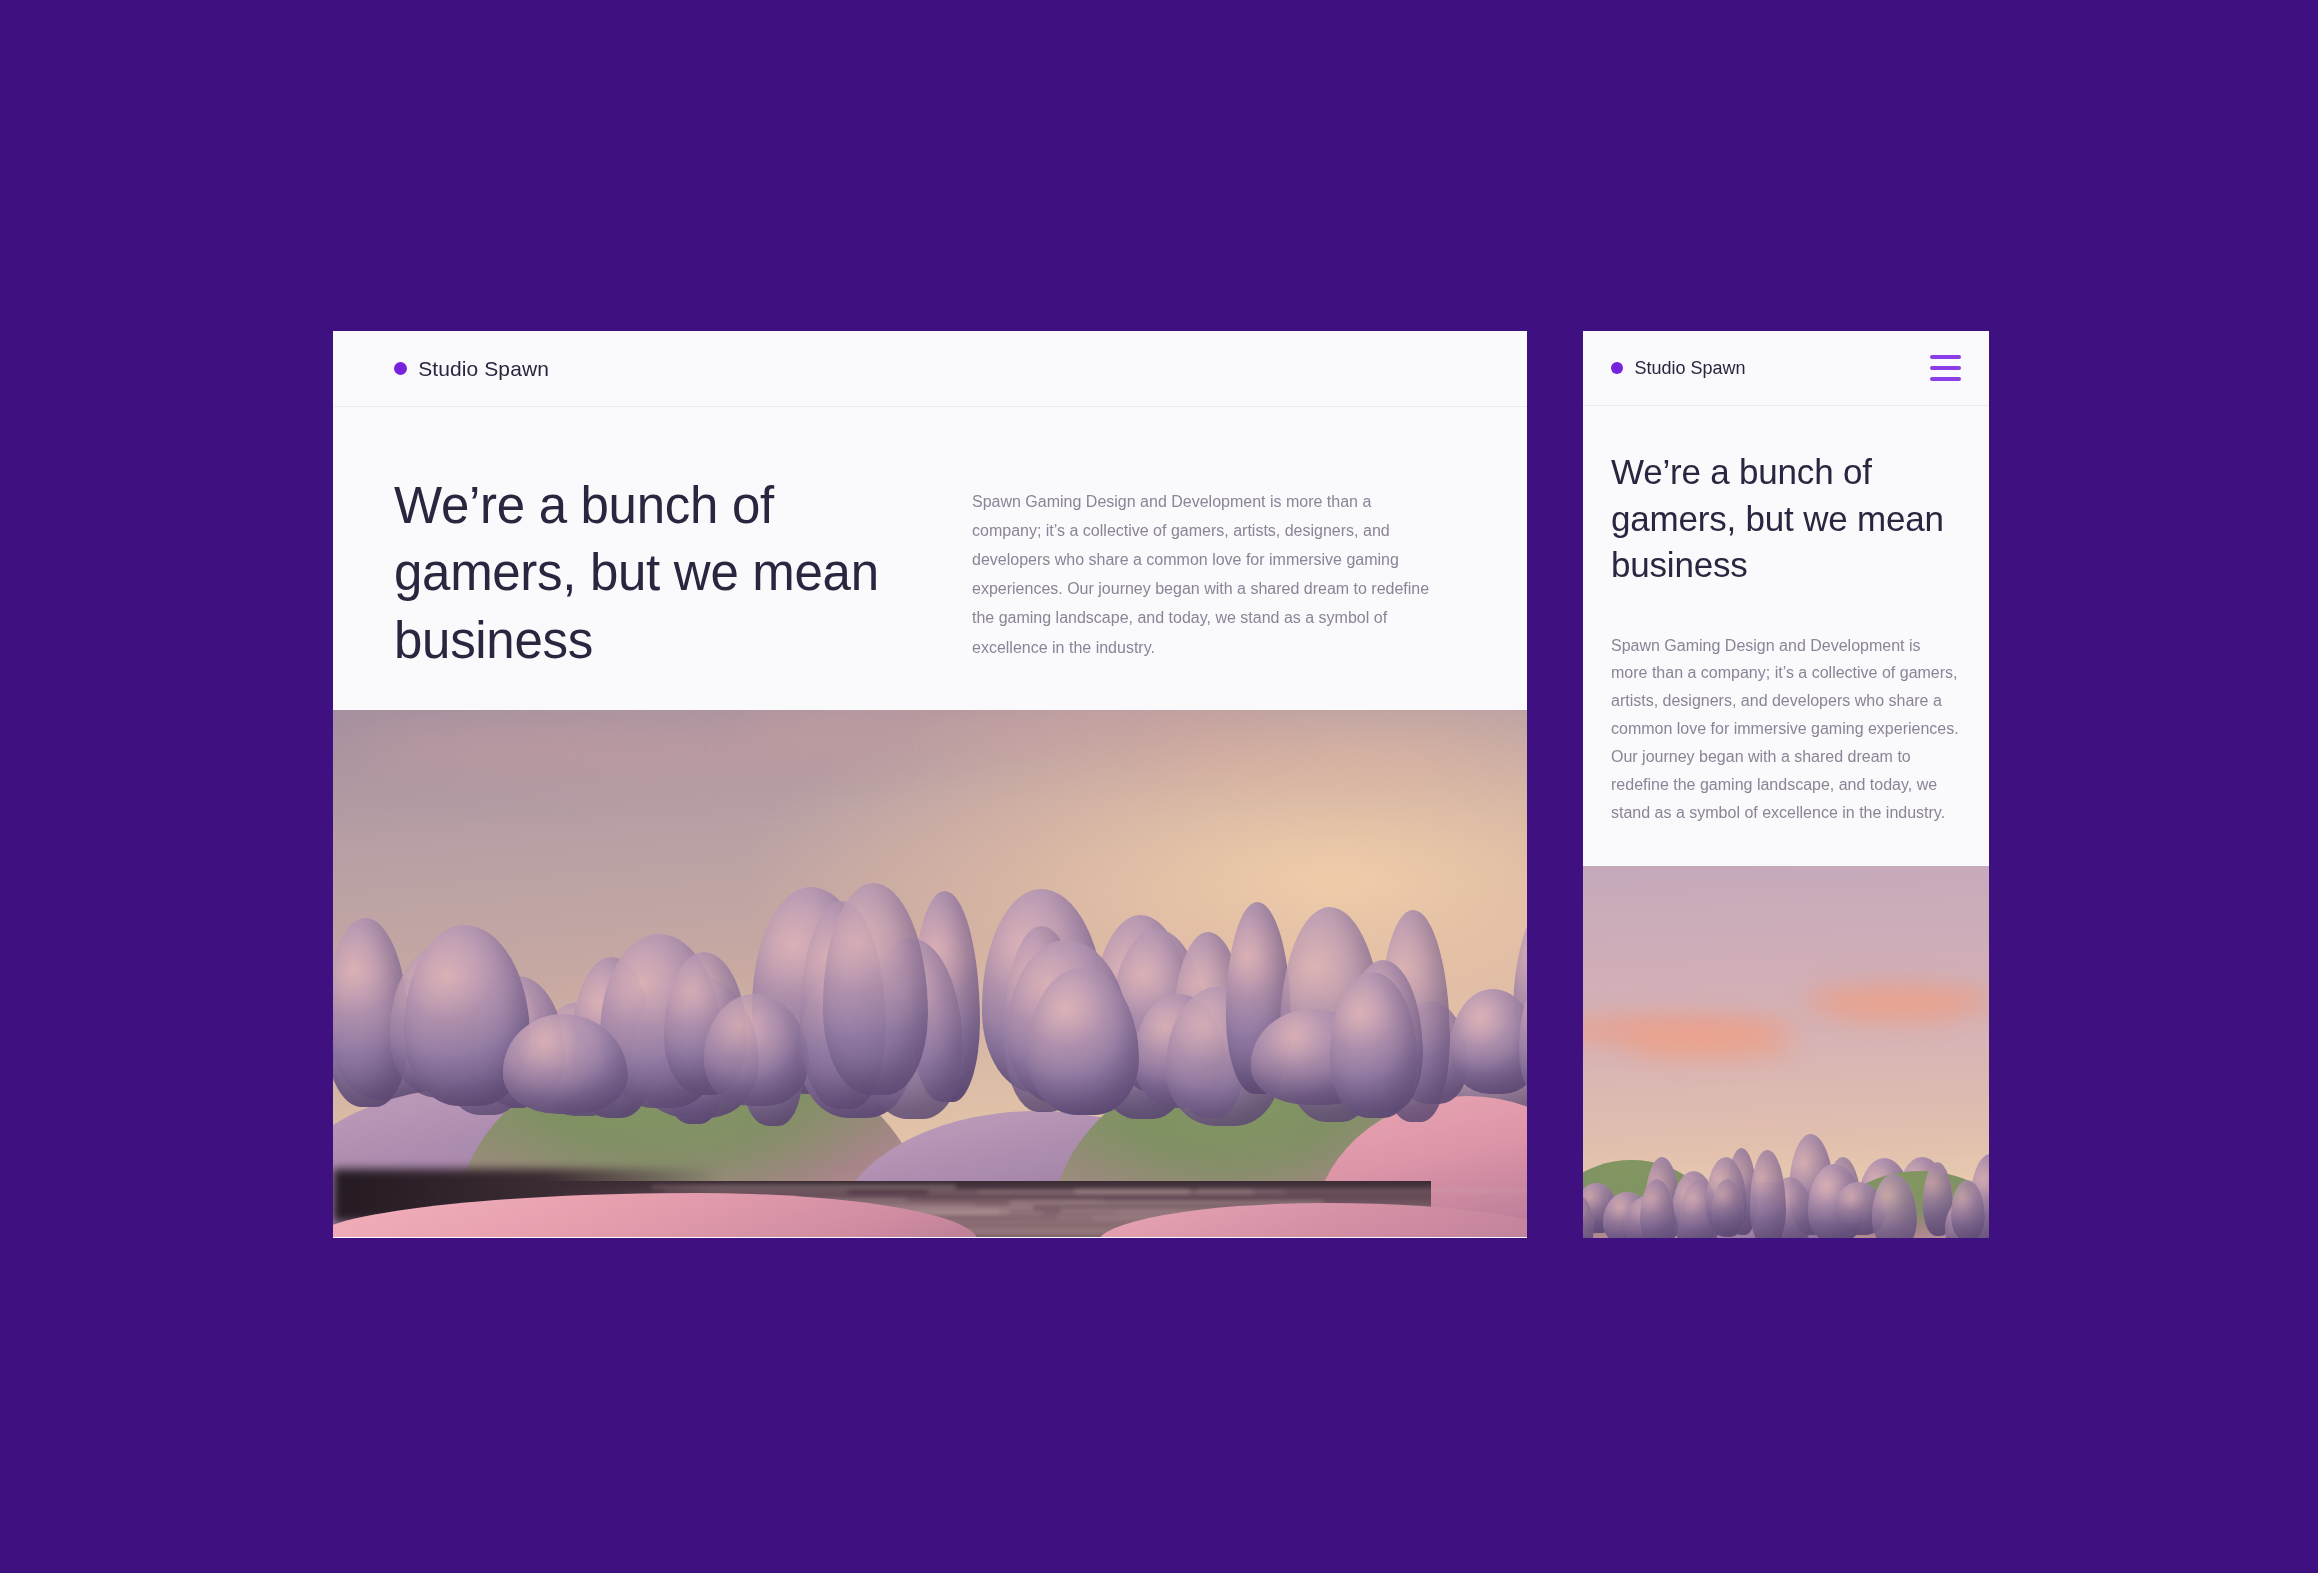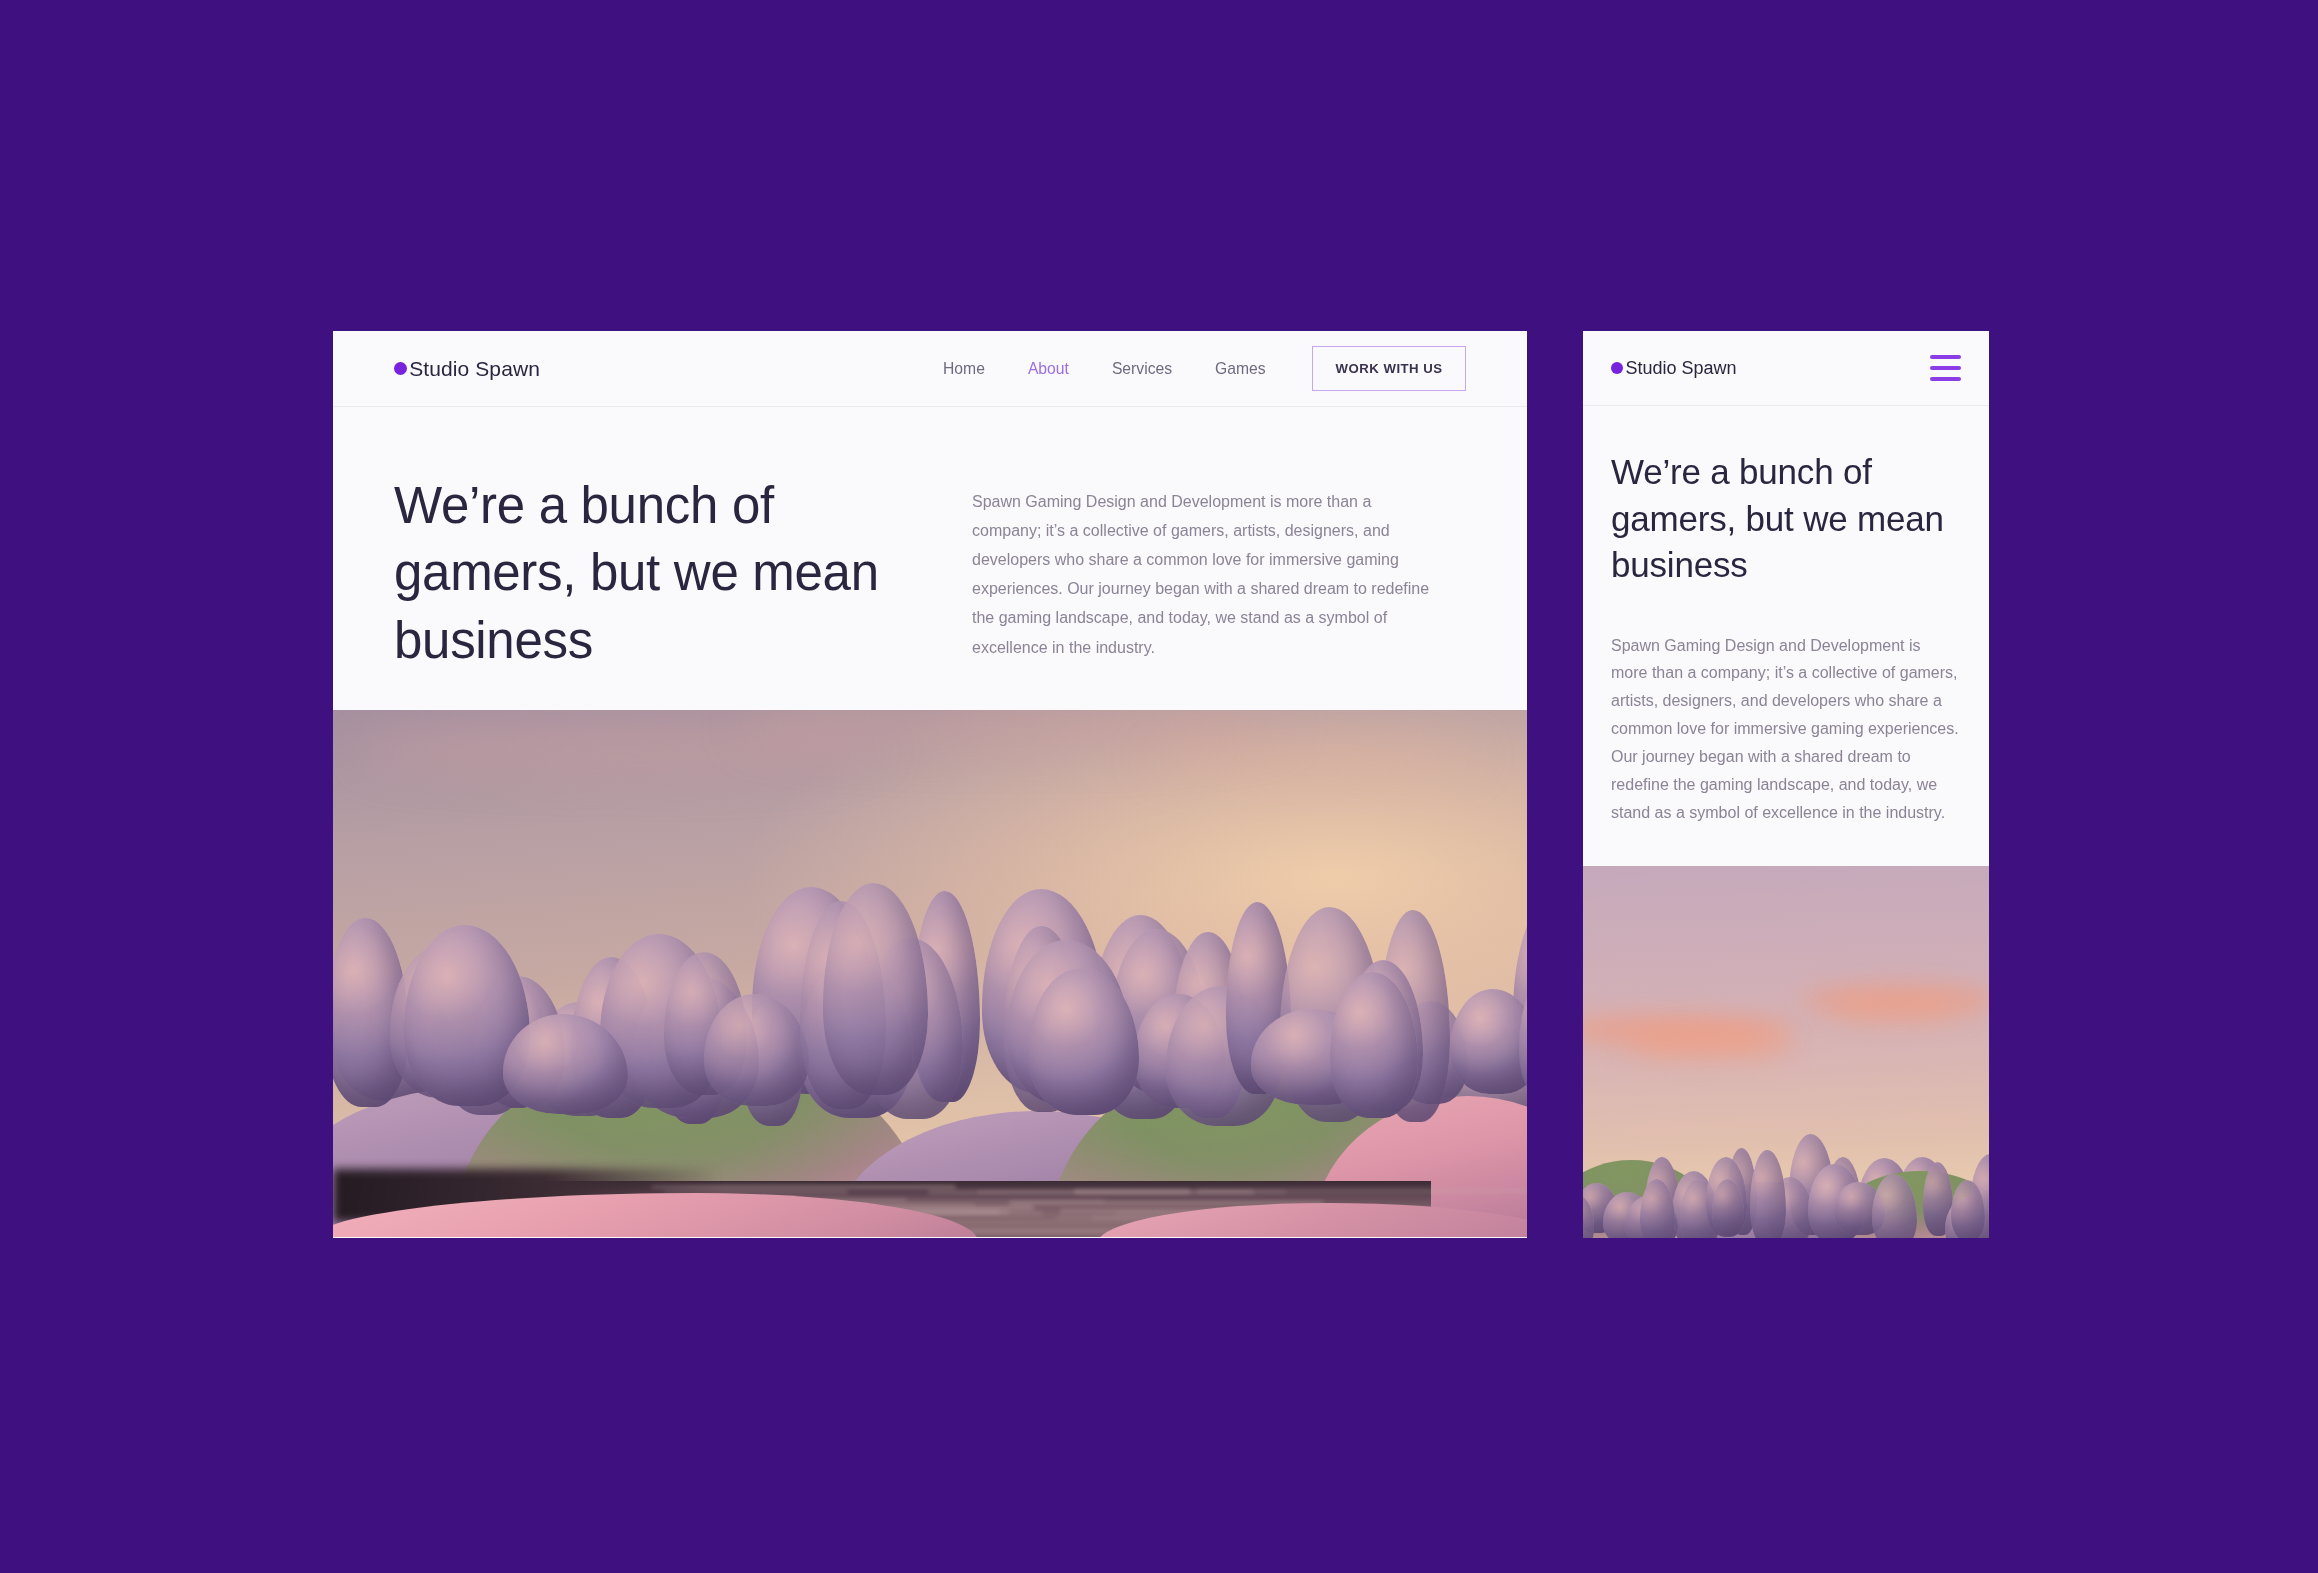--- a/index.html
+++ b/index.html
@@ -33,21 +33,21 @@
     align-items: center;
     justify-content: space-between;
     padding: 0 61px 0 61px;
     background: #faf9fb;
     border-bottom: 0.8px solid #eceaf0;
   }
 
   .brand {
     display: flex;
     align-items: center;
-    gap: 2px;
+    gap: 11px;
   }
 
   .brand-dot {
     width: 13.2px;
     height: 13.2px;
     border-radius: 50%;
     background: #7722dd;
     flex: none;
   }
 
@@ -348,29 +348,20 @@
 
 <div class="desktop-frame">
 
   <div class="desktop-nav">
 
     <div class="brand">
       <span class="brand-dot"></span>
       <span class="brand-name">Studio Spawn</span>
     </div>
 
-    <div class="desktop-nav-right">
-      <nav class="nav-links">
-        <a class="nav-link">Home</a>
-        <a class="nav-link active">About</a>
-        <a class="nav-link">Services</a>
-        <a class="nav-link">Games</a>
-      </nav>
-      <button class="cta-button">WORK WITH US</button>
-    </div>
 
   </div>
 
   <div class="desktop-hero-text">
     <h1 class="hero-heading">We’re a bunch of gamers, but we mean business</h1>
     <p class="hero-para">Spawn Gaming Design and Development is more than a company; it’s a collective of gamers, artists, designers, and developers who share a common love for immersive gaming experiences. Our journey began with a shared dream to redefine the gaming landscape, and today, we stand as a symbol of excellence in the industry.</p>
   </div>
 
   <div class="hero-image">
     <div class="sky-glow"></div>

